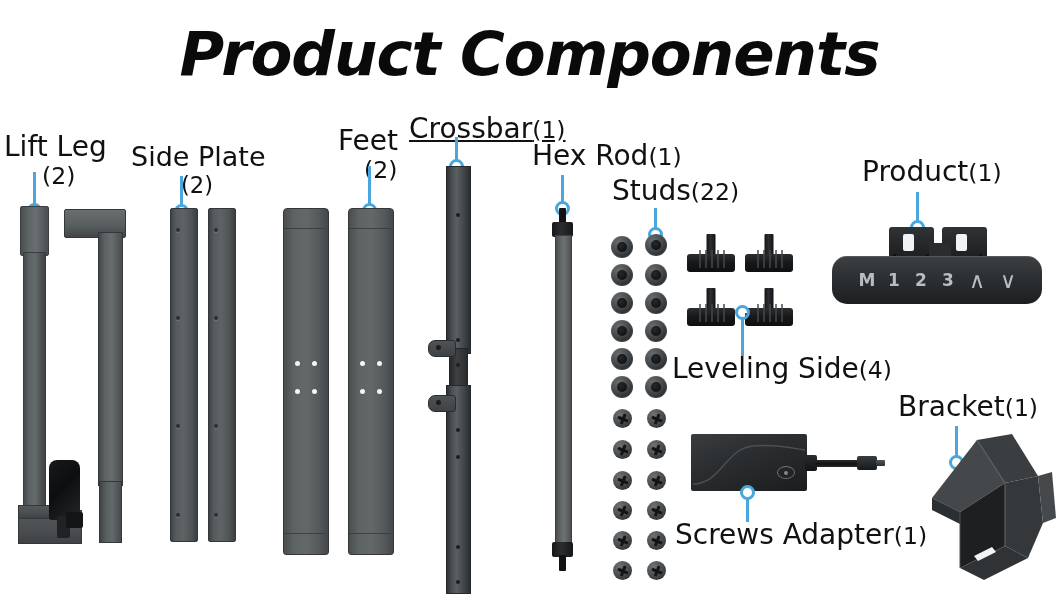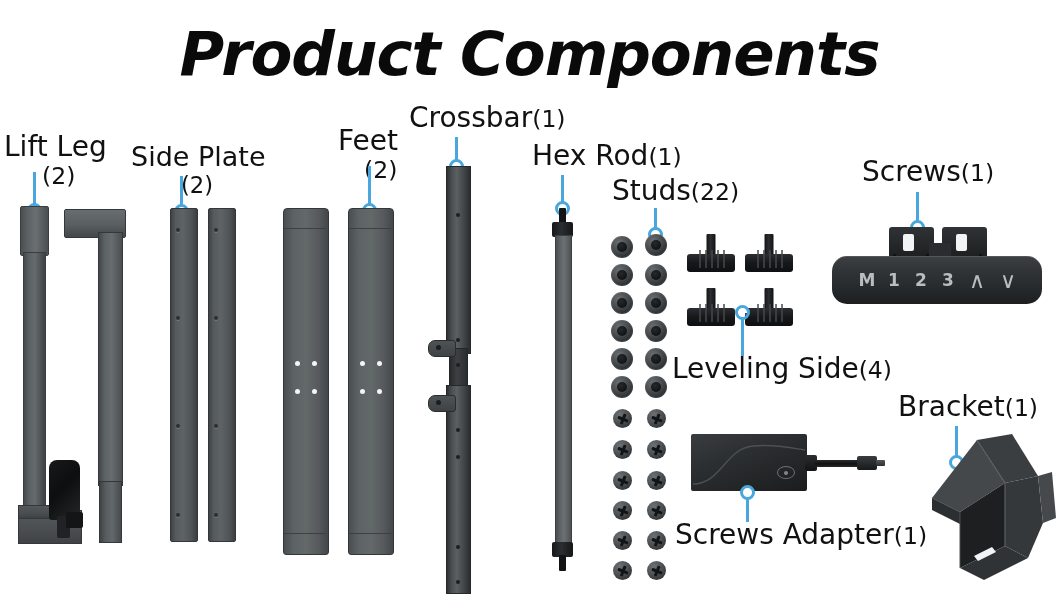--- a/index.html
+++ b/index.html
@@ -259,21 +259,21 @@
   <div class="part">
     <div class="foot" style="left:348px;top:208px;width:44px;height:345px;"></div>
     <div class="foot-seam" style="left:349px;top:228px;width:42px;"></div>
     <div class="foot-seam" style="left:349px;top:533px;width:42px;"></div>
     <div class="foot-hole" style="left:360px;top:361px;"></div>
     <div class="foot-hole" style="left:377px;top:361px;"></div>
     <div class="foot-hole" style="left:360px;top:389px;"></div>
     <div class="foot-hole" style="left:377px;top:389px;"></div>
   </div>
 
-  <div class="lbl" style="left:409px;top:103px;font-size:28px;">
+  <div class="lbl" style="left:409px;top:114px;font-size:28px;text-decoration:underline;">
     <span>Crossbar</span><span class="qty">(1)</span>
   </div>
   <div class="leader" style="left:455px;top:137px;height:26px;"></div>
   <div class="dot half" style="left:449px;top:159px;"></div>
 
   <div class="part">
     <div class="cb-seg" style="left:446px;top:166px;width:23px;height:186px;"></div>
     <div class="cb-inner" style="left:449px;top:348px;width:17px;height:42px;"></div>
     <div class="cb-seg" style="left:446px;top:385px;width:23px;height:207px;"></div>
     <div class="cb-hole" style="left:456px;top:213px;"></div>
@@ -418,21 +418,21 @@
       <div class="stud-knurl" style="left:36px;"></div>
     </div>
   </div>
   <div class="dot half" style="left:735px;top:305px;"></div>
   <div class="leader" style="left:741px;top:318px;height:38px;"></div>
   <div class="lbl" style="left:672px;top:354px;font-size:28px;">
     <span>Leveling Side</span><span class="qty">(4)</span>
   </div>
 
   <div class="lbl" style="left:862px;top:157px;font-size:28px;">
-    <span>Screws</span><span class="qty">(1)</span>
+    <span>Product</span><span class="qty">(1)</span>
   </div>
   <div class="leader" style="left:916px;top:192px;height:30px;"></div>
   <div class="dot half" style="left:910px;top:220px;"></div>
 
   <div class="part">
     <div class="hs-mount" style="left:889px;top:227px;width:45px;height:34px;"></div>
     <div class="hs-slot" style="left:903px;top:234px;width:11px;height:17px;"></div>
     <div class="hs-dot" style="left:893px;top:254px;"></div>
     <div class="hs-dot" style="left:926px;top:254px;"></div>
     <div class="hs-mount" style="left:942px;top:227px;width:45px;height:34px;"></div>

